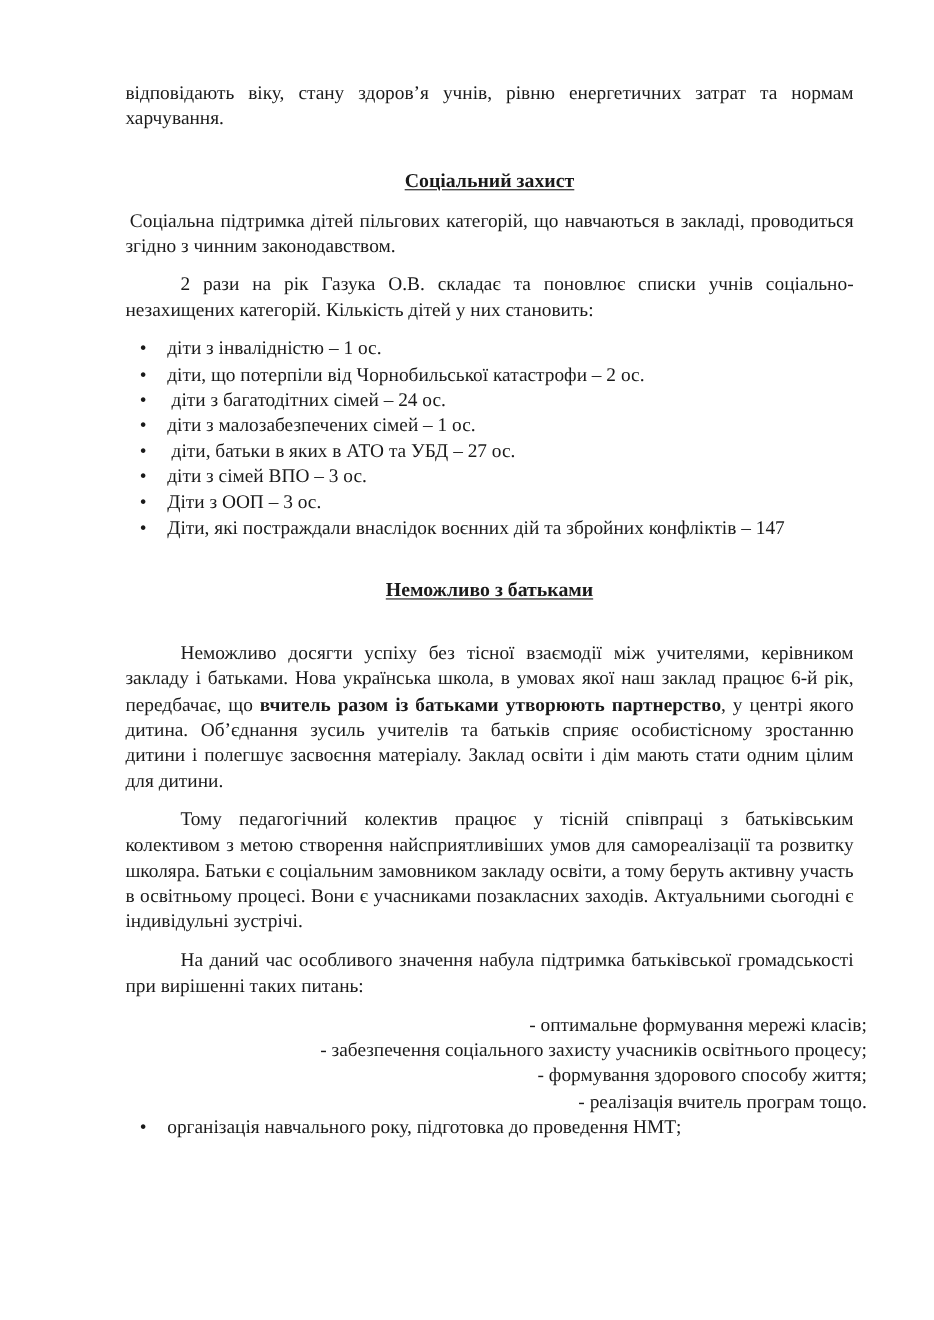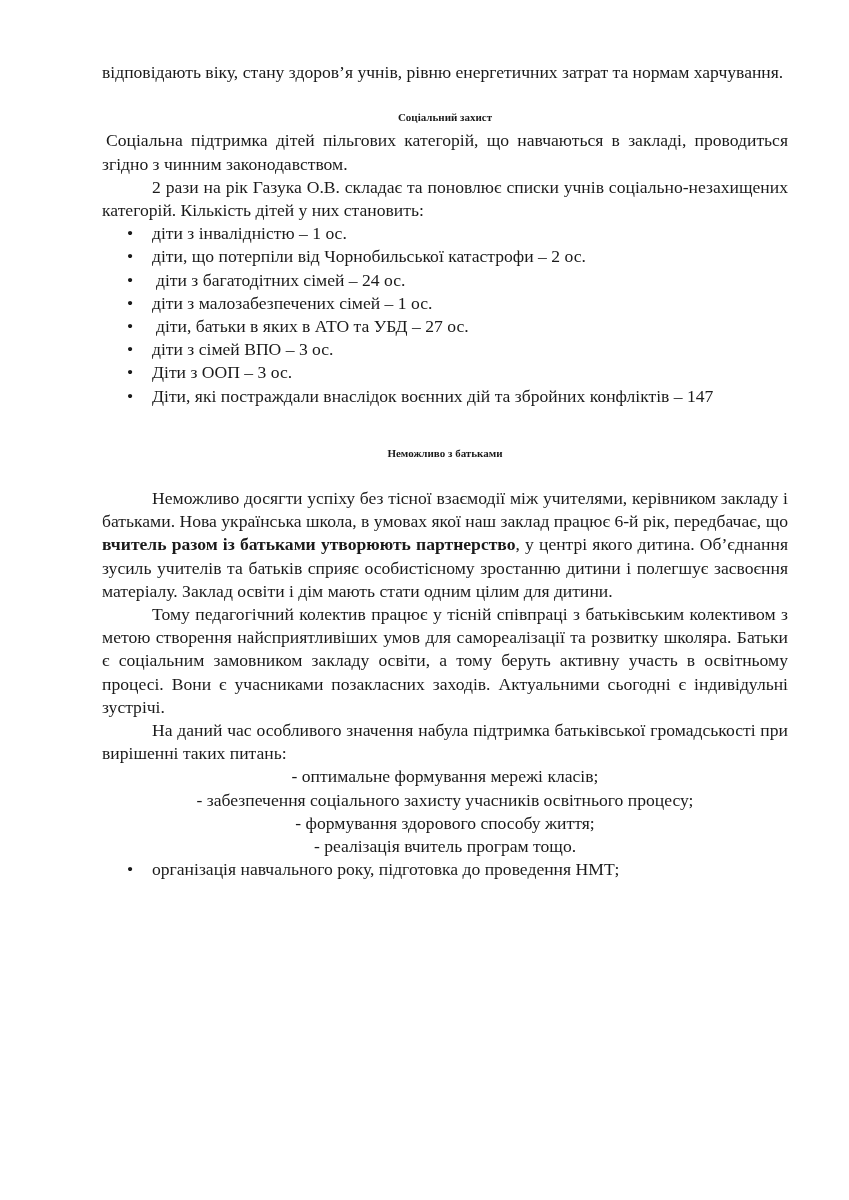--- a/index.html
+++ b/index.html
@@ -17,40 +17,41 @@
     }
     .page {
       position: absolute;
       left: 102px;
       top: 61px;
       width: 686px;
       font-size: 17.6px;
       line-height: 23.2px;
     }
     p {
-      margin: 0;
+      margin: 12px;
       text-align: justify;
     }
     .indent {
       text-indent: 50px;
     }
     .noindent {
       text-indent: 0;
     }
     .lead-space {
       text-indent: 4px;
     }
     .gap-sm { height: 12px; }
     .gap-lg { height: 22px; }
     h2 {
       margin: 0;
-      font-size: 11px;
+      font-size: 18px;
       line-height: 23.2px;
       font-weight: bold;
       text-align: center;
+      text-decoration: underline;
       text-underline-offset: 2px;
     }
     ul.bullets {
       list-style: none;
       margin: 0;
       padding: 0;
     }
     ul.bullets li {
       position: relative;
       padding-left: 50px;
@@ -63,21 +64,21 @@
     }
     ul.bullets li.extra-space .txt {
       padding-left: 4px;
     }
     ul.dashes {
       list-style: none;
       margin: 0;
       padding: 0;
     }
     ul.dashes li {
-      text-align: center;
+      text-align: right;
     }
     b { font-weight: bold; }
   </style>
 </head>
 <body>
 
 <div class="page">
 
   <p class="noindent">відповідають віку, стану здоров’я учнів, рівню енергетичних затрат та нормам харчування.</p>
 

